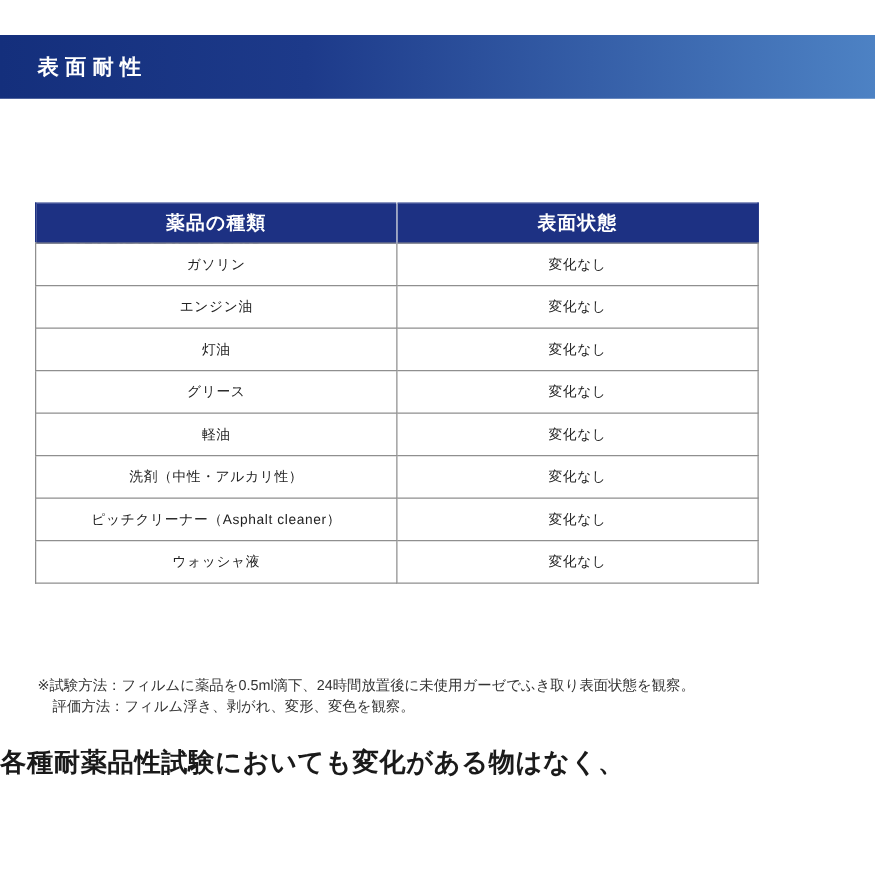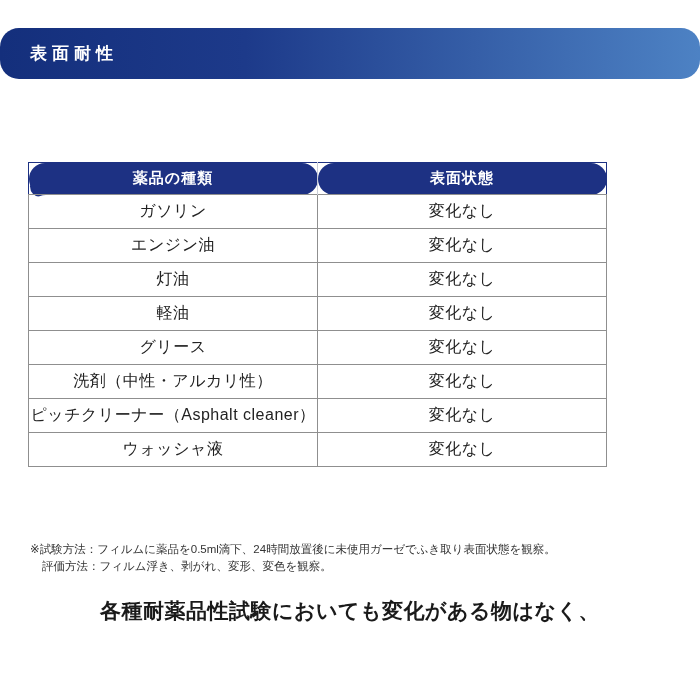--- a/index.html
+++ b/index.html
@@ -1,15 +1,15 @@
 <!DOCTYPE html>
 <html lang="ja"><head>
 <meta charset="utf-8">
 <style>
-  * { margin: 0; padding: 0; box-sizing: border-box; border-radius: 19px; }
+  * { margin: 0; padding: 0; box-sizing: border-box; }
   html, body {
     width: 700px;
     background: #ffffff;
     font-family: "Liberation Sans", "DejaVu Sans", sans-serif;
   }
   body { height: 700px; position: relative; overflow: hidden; }
 
   
   .banner {
     position: absolute;
@@ -65,21 +65,21 @@
     color: #ffffff;
     font-size: 15px;
     font-weight: bold;
     height: 32px;
     letter-spacing: 1px;
   }
   .result-table th + th { border-left: 1px solid #c9cdd8; }
   .result-table td {
     background: #ffffff;
     color: #222222;
-    font-size: 16px;
+    font-size: 11px;
     font-weight: 500;
     height: 34px;
     border: 1px solid #8f8f8f;
     letter-spacing: 0.5px;
   }
   .result-table { border: 1px solid #8f8f8f; }
   .result-table thead tr { border: 1px solid #1d3183; }
 
   
   .notes {
@@ -89,21 +89,21 @@
     font-size: 11.5px;
     line-height: 1.45;
   }
   .notes .note-line2 { padding-left: 12px; }
 
   
   .conclusion {
     position: absolute;
     left: 0; top: 594px;
     width: 700px;
-    text-align: center;
+    text-align: left;
     color: #1a1a1a;
     font-size: 21px;
     font-weight: bold;
     line-height: 1.62;
     letter-spacing: 0.5px;
   }
 </style>
 </head>
 <body>
 
@@ -130,25 +130,25 @@
     </tr>
     <tr>
       <td>エンジン油</td>
       <td>変化なし</td>
     </tr>
     <tr>
       <td>灯油</td>
       <td>変化なし</td>
     </tr>
     <tr>
-      <td>軽油</td>
+      <td>グリース</td>
       <td>変化なし</td>
     </tr>
     <tr>
-      <td>グリース</td>
+      <td>軽油</td>
       <td>変化なし</td>
     </tr>
     <tr>
       <td>洗剤（中性・アルカリ性）</td>
       <td>変化なし</td>
     </tr>
     <tr>
       <td>ピッチクリーナー（Asphalt cleaner）</td>
       <td>変化なし</td>
     </tr>

